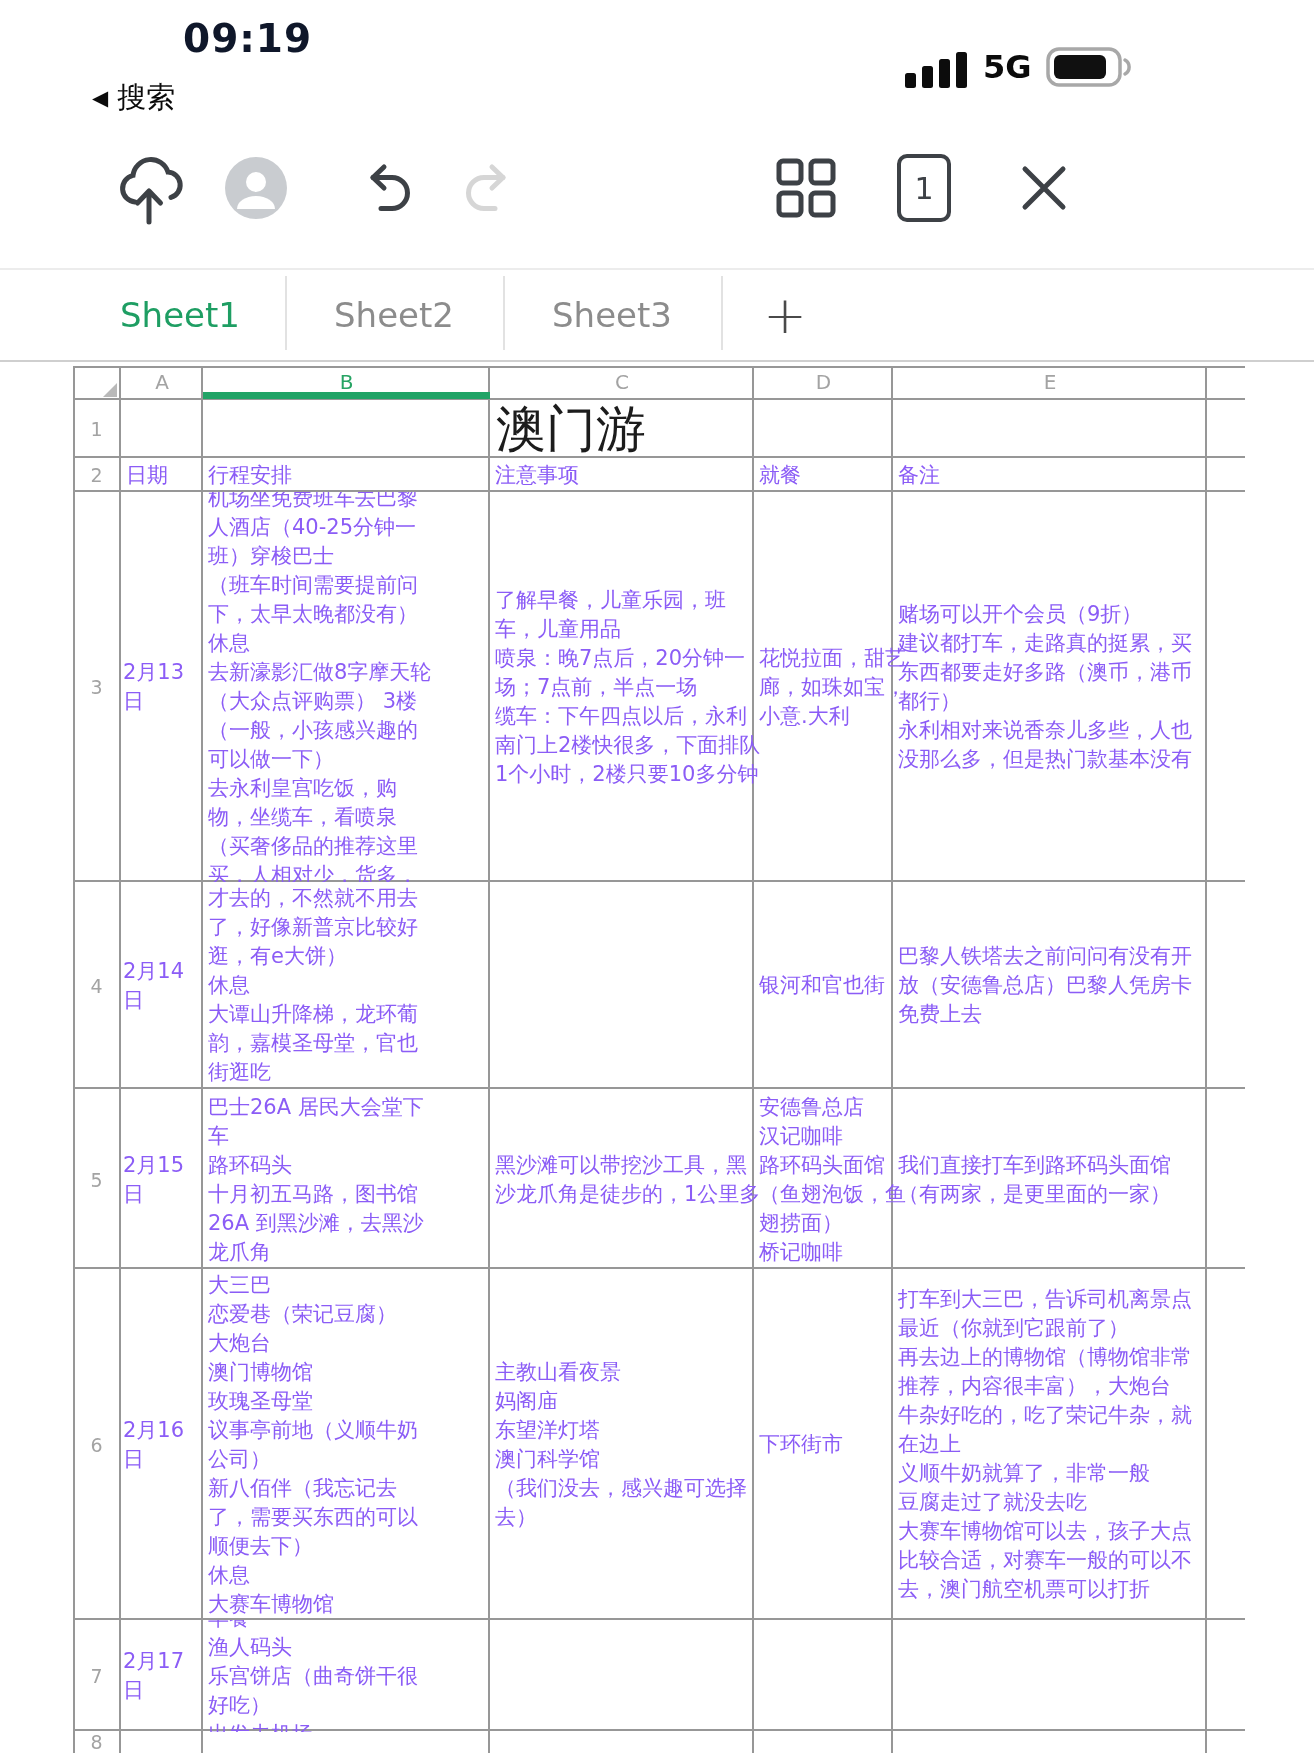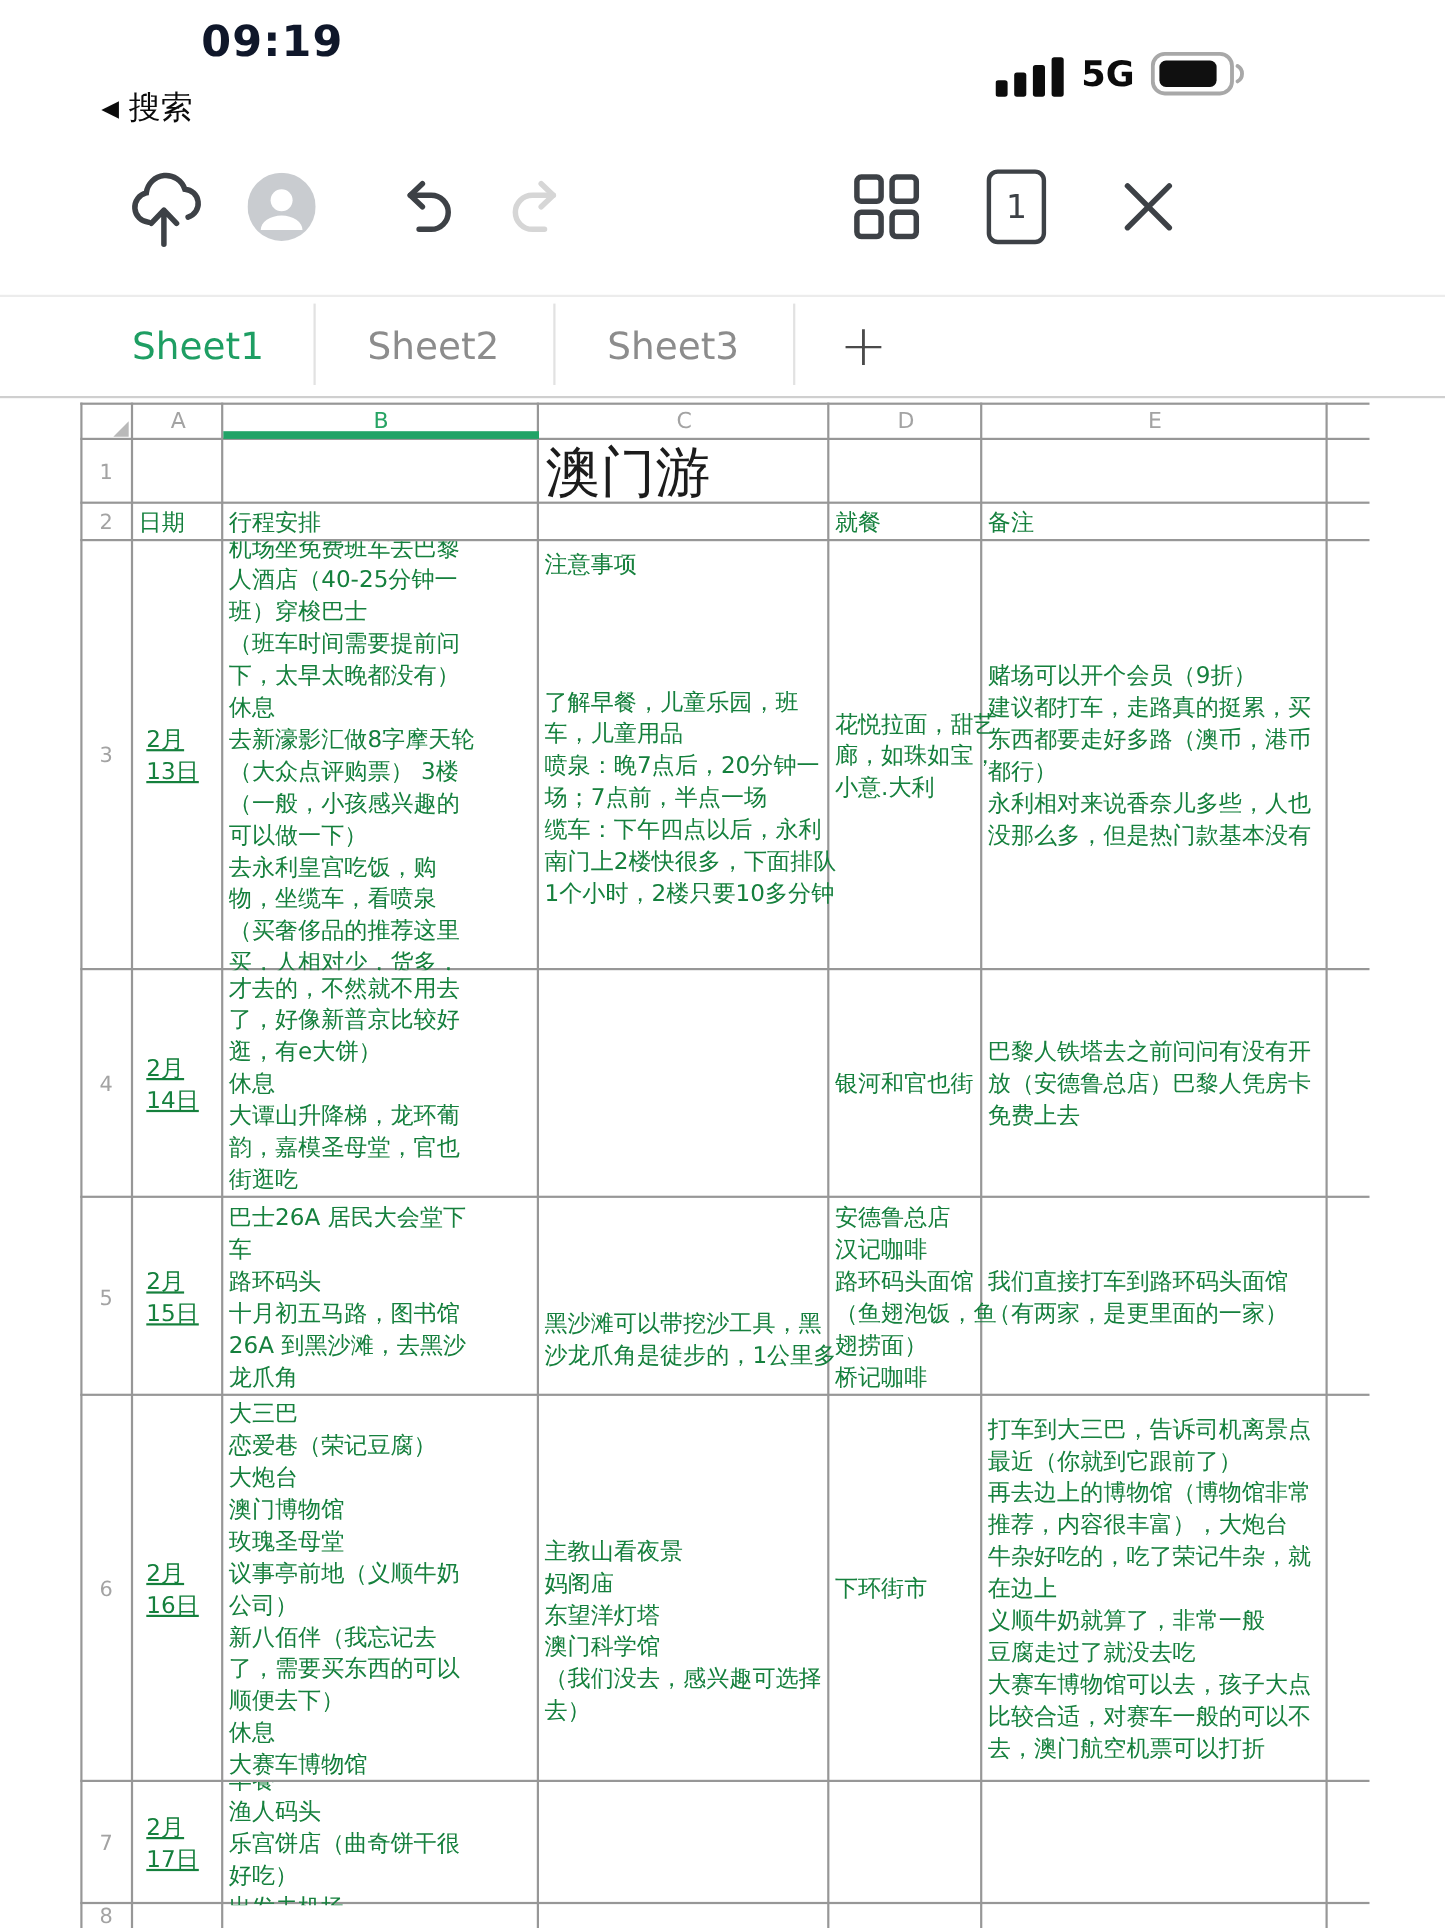--- a/index.html
+++ b/index.html
@@ -32,25 +32,25 @@
   .v{position:absolute;top:366px;height:1387px;width:2px;background:#979797;}
   .colhead{position:absolute;top:366px;height:32px;display:flex;align-items:center;justify-content:center;
            font-size:20px;color:#a3a3a3;}
   .colhead.sel{color:#27a464;}
   .selbar{position:absolute;left:203px;top:392px;width:287px;height:7px;background:#21a366;}
   .corner{position:absolute;left:103px;top:383px;width:0;height:0;border-left:14px solid transparent;border-bottom:14px solid #b9b9b9;}
   .rownum{position:absolute;left:73px;width:47px;display:flex;align-items:center;justify-content:center;
           font-size:19px;color:#a3a3a3;}
   
   .cell{position:absolute;display:flex;align-items:center;box-sizing:border-box;padding:0 5px;
-        font-size:21px;line-height:29px;white-space:pre-line;overflow:hidden;color:#15803d;}
-  .date{justify-content:center;padding:0 12px;text-decoration:underline;}
+        font-size:21px;line-height:29px;white-space:pre-line;overflow:hidden;color:#8b5cf6;}
+  .date{justify-content:center;padding:0 2px;}
   .title-cell{position:absolute;left:490px;top:400px;width:420px;height:58px;display:flex;align-items:center;
         padding-left:6px;font-size:50px;font-weight:500;color:#1c1c1c;white-space:nowrap;}
-  .cA{left:121px;width:82px;} .cB{left:203px;width:239px;} .cC{left:490px;width:276px;margin-top:38px;}
+  .cA{left:121px;width:82px;} .cB{left:203px;width:239px;} .cC{left:490px;width:276px;}
   .cD{left:754px;width:164px;} .cE{left:893px;width:314px;}
   .r2{top:458px;height:34px;} .r3{top:492px;height:390px;} .r4{top:882px;height:207px;}
   .r5{top:1089px;height:181px;} .r6{top:1269px;height:351px;} .r7{top:1620px;height:112px;}
 </style>
 </head>
 <body>
 
 <div class="screen">
 
   <div class="time">09:19</div>

